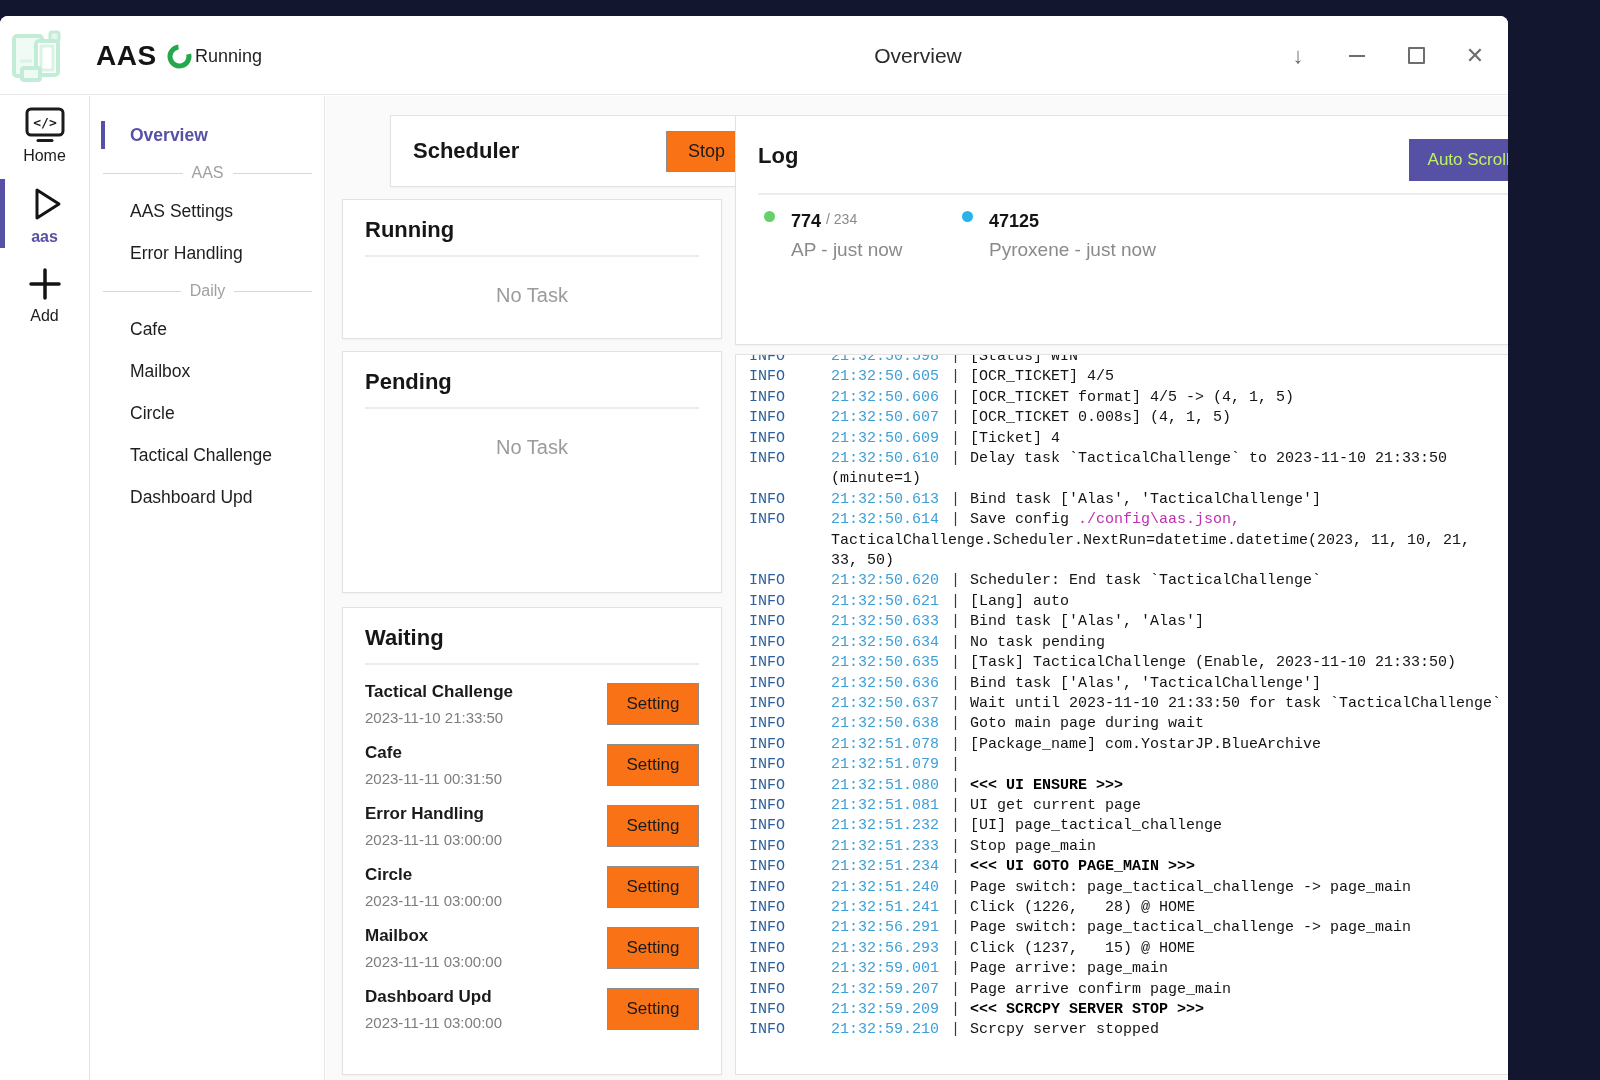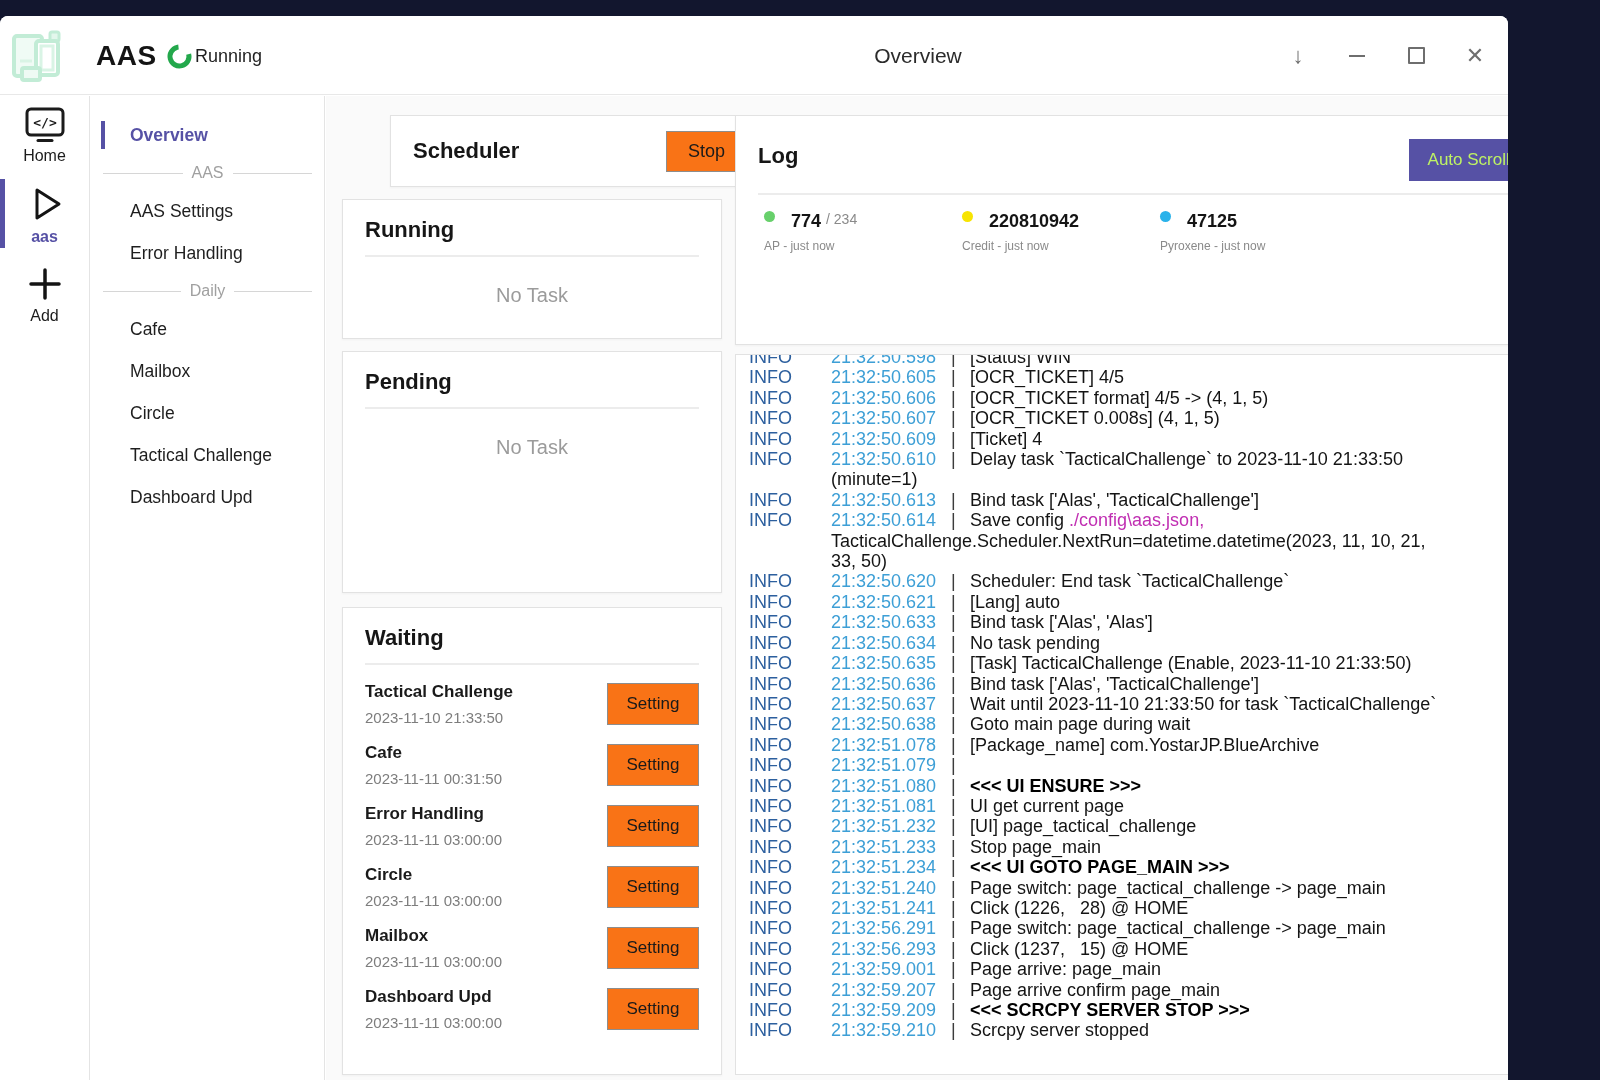--- a/index.html
+++ b/index.html
@@ -124,29 +124,29 @@
   .autoscroll-btn{
     background:var(--accent);color:#bef264;border:none;font-size:17px;
     padding:11px 19px;font-family:"Liberation Sans",sans-serif;cursor:pointer;margin-top:8px;
   }
   .stats{display:flex;margin-top:16px;padding-left:6px;}
   .stat{width:198px;}
   .stat-top{display:flex;align-items:flex-start;}
   .stat-dot{width:11px;height:11px;border-radius:50%;flex:none;}
   .stat-value{font-size:18px;font-weight:700;color:#141414;margin-left:16px;}
   .stat-suffix{font-size:14px;color:var(--gray-text);margin-left:5px;}
-  .stat-label{font-size:12px;color:var(--gray-text);margin-top:7px;}
+  .stat-label{font-size:19px;color:var(--gray-text);margin-left:27px;margin-top:7px;}
   .log-box{
     position:absolute;left:409px;top:258px;width:847px;height:721px;
     background:#fff;border:1px solid var(--card-border);overflow:hidden;
   }
   .log-lines{
     margin-top:-8px;padding-left:13px;padding-right:20px;
-    font-family:Liberation Sans, sans-serif;
-    font-size:18px;line-height:20.4px;
+    font-family:Liberation Mono, monospace;
+    font-size:15px;line-height:20.4px;
   }
   .log-line{display:flex;white-space:pre;}
   .log-line .lvl{width:82px;flex:none;color:var(--lvl);}
   .log-line .time{width:120px;flex:none;color:var(--time);}
   .log-line .pipe{width:19px;flex:none;color:#3c3c3c;}
   .log-line .msg{color:#141414;}
   .log-line.bold .msg{font-weight:bold;color:#000;}
   .log-line .msg .path{color:var(--path);}
   
   .log-scrollbar{
@@ -334,27 +334,20 @@
       </div>
       <div class="hdivider"></div>
       <div class="stats" id="log-stats">
           <div class="stat">
             <div class="stat-top">
               <span class="stat-dot" style="background: rgb(103, 208, 107);"></span>
               <span class="stat-value">774</span>
               <span class="stat-suffix">/ 234</span>
             </div>
             <div class="stat-label">AP - just now</div>
-          </div>
-          <div class="stat">
-            <div class="stat-top">
-              <span class="stat-dot" style="background: rgb(247, 228, 2);"></span>
-              <span class="stat-value">220810942</span>
-            </div>
-            <div class="stat-label">Credit - just now</div>
           </div>
           <div class="stat">
             <div class="stat-top">
               <span class="stat-dot" style="background: rgb(42, 178, 234);"></span>
               <span class="stat-value">47125</span>
             </div>
             <div class="stat-label">Pyroxene - just now</div>
           </div>
         </div>
     </section>

